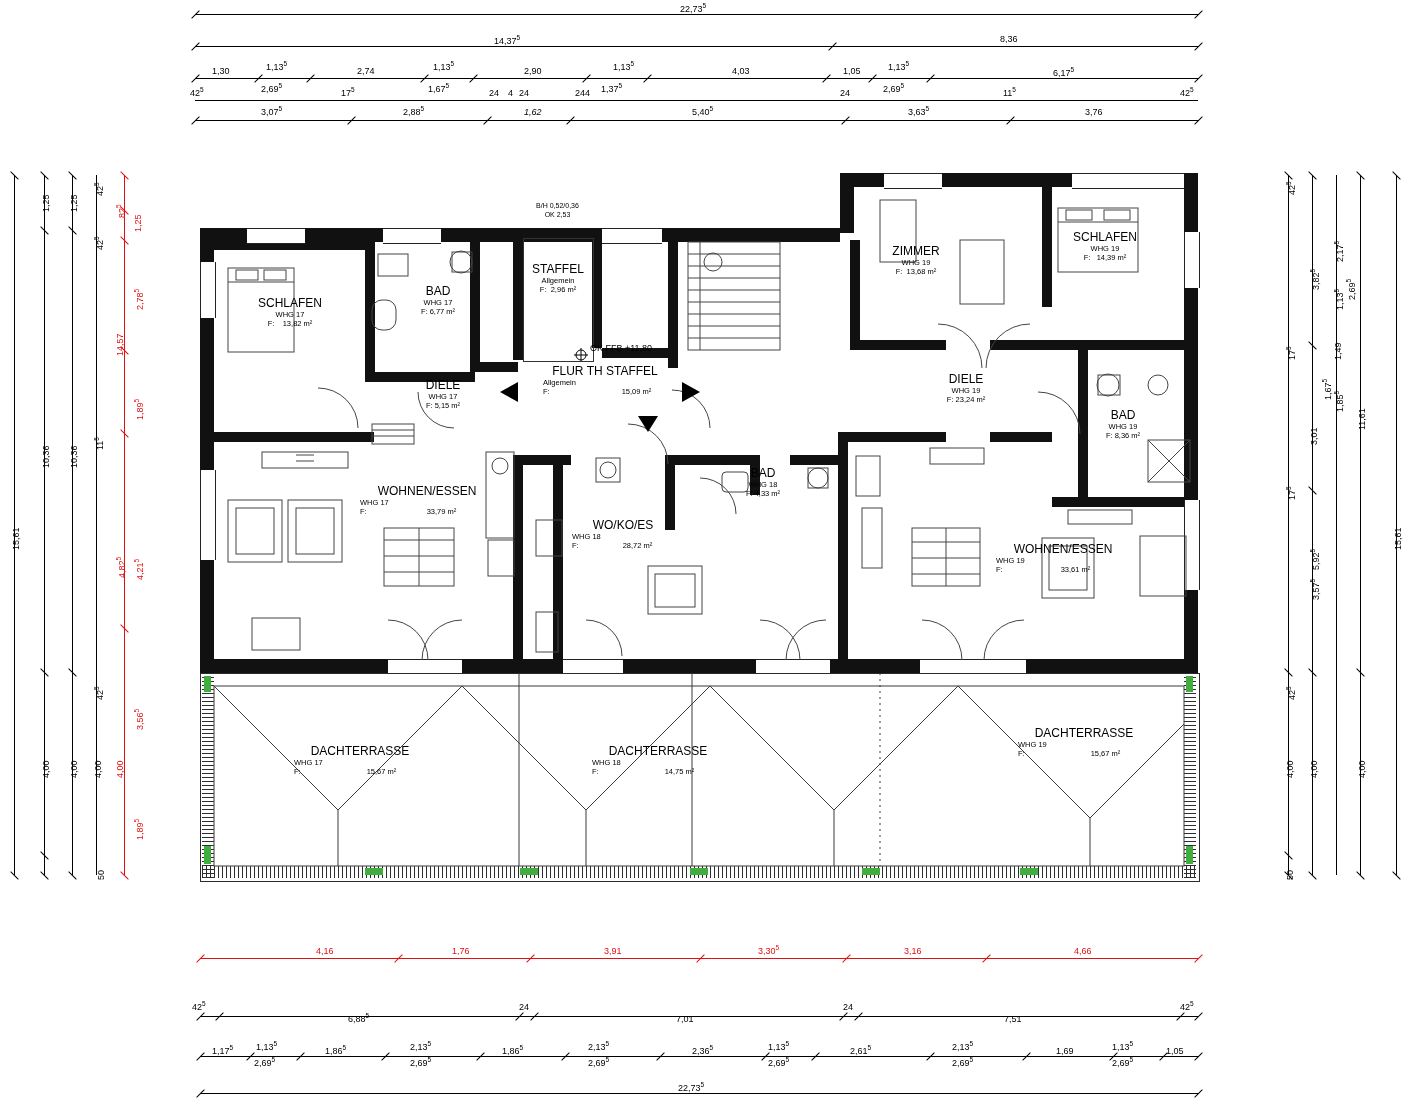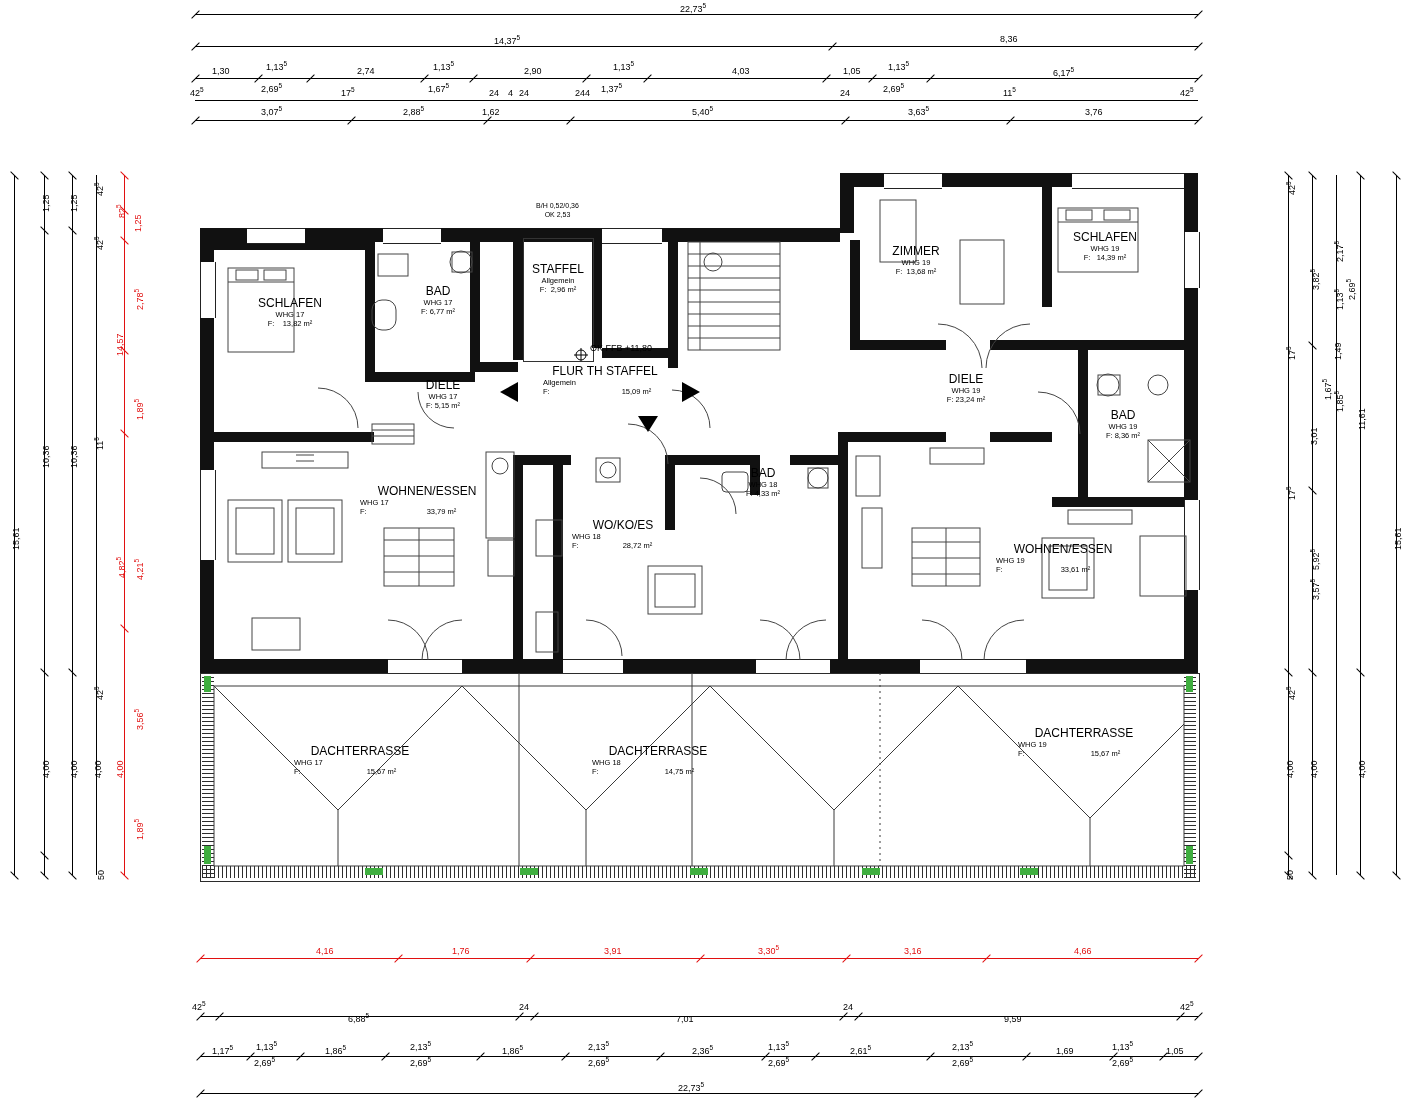--- a/index.html
+++ b/index.html
@@ -93,21 +93,21 @@
   <div class="abs hline" style="left:195px;top:120px;width:1003px;"></div>
   <div class="abs tick" style="left:195px;top:115px;"></div>
   <div class="abs tick" style="left:351px;top:115px;"></div>
   <div class="abs tick" style="left:487px;top:115px;"></div>
   <div class="abs tick" style="left:570px;top:115px;"></div>
   <div class="abs tick" style="left:845px;top:115px;"></div>
   <div class="abs tick" style="left:1010px;top:115px;"></div>
   <div class="abs tick" style="left:1198px;top:115px;"></div>
   <div class="abs dimtxt" style="left:261px;top:105px;">3,07<sup>5</sup></div>
   <div class="abs dimtxt" style="left:403px;top:105px;">2,88<sup>5</sup></div>
-  <div class="abs dimtxt" style="left:482px;top:107px;">1,62</div>
+  <div class="abs dimtxt" style="left:524px;top:107px;font-style:italic;">1,62</div>
   <div class="abs dimtxt" style="left:692px;top:105px;">5,40<sup>5</sup></div>
   <div class="abs dimtxt" style="left:908px;top:105px;">3,63<sup>5</sup></div>
   <div class="abs dimtxt" style="left:1085px;top:107px;">3,76</div>
 
   <div class="abs vline" style="left:14px;top:175px;height:700px;"></div>
   <div class="abs vtick" style="left:9px;top:175px;"></div>
   <div class="abs vtick" style="left:9px;top:875px;"></div>
   <div class="abs dimtxt vert" style="left:11px;top:550px;transform:rotate(-90deg);">15,61</div>
 
   <div class="abs vline" style="left:44px;top:175px;height:700px;"></div>
@@ -536,21 +536,21 @@
   <div class="abs tick" style="left:843px;top:1011px;"></div>
   <div class="abs tick" style="left:858px;top:1011px;"></div>
   <div class="abs tick" style="left:1180px;top:1011px;"></div>
   <div class="abs tick" style="left:1198px;top:1011px;"></div>
   <div class="abs dimtxt" style="left:192px;top:1000px;">42<sup>5</sup></div>
   <div class="abs dimtxt" style="left:519px;top:1002px;">24</div>
   <div class="abs dimtxt" style="left:843px;top:1002px;">24</div>
   <div class="abs dimtxt" style="left:1180px;top:1000px;">42<sup>5</sup></div>
   <div class="abs dimtxt" style="left:348px;top:1012px;">6,88<sup>5</sup></div>
   <div class="abs dimtxt" style="left:676px;top:1014px;">7,01</div>
-  <div class="abs dimtxt" style="left:1004px;top:1014px;">9,59</div>
+  <div class="abs dimtxt" style="left:1004px;top:1014px;">7,51</div>
 
   <div class="abs hline" style="left:200px;top:1056px;width:998px;"></div>
   <div class="abs tick" style="left:200px;top:1051px;"></div>
   <div class="abs tick" style="left:250px;top:1051px;"></div>
   <div class="abs tick" style="left:300px;top:1051px;"></div>
   <div class="abs tick" style="left:385px;top:1051px;"></div>
   <div class="abs tick" style="left:480px;top:1051px;"></div>
   <div class="abs tick" style="left:565px;top:1051px;"></div>
   <div class="abs tick" style="left:660px;top:1051px;"></div>
   <div class="abs tick" style="left:765px;top:1051px;"></div>

